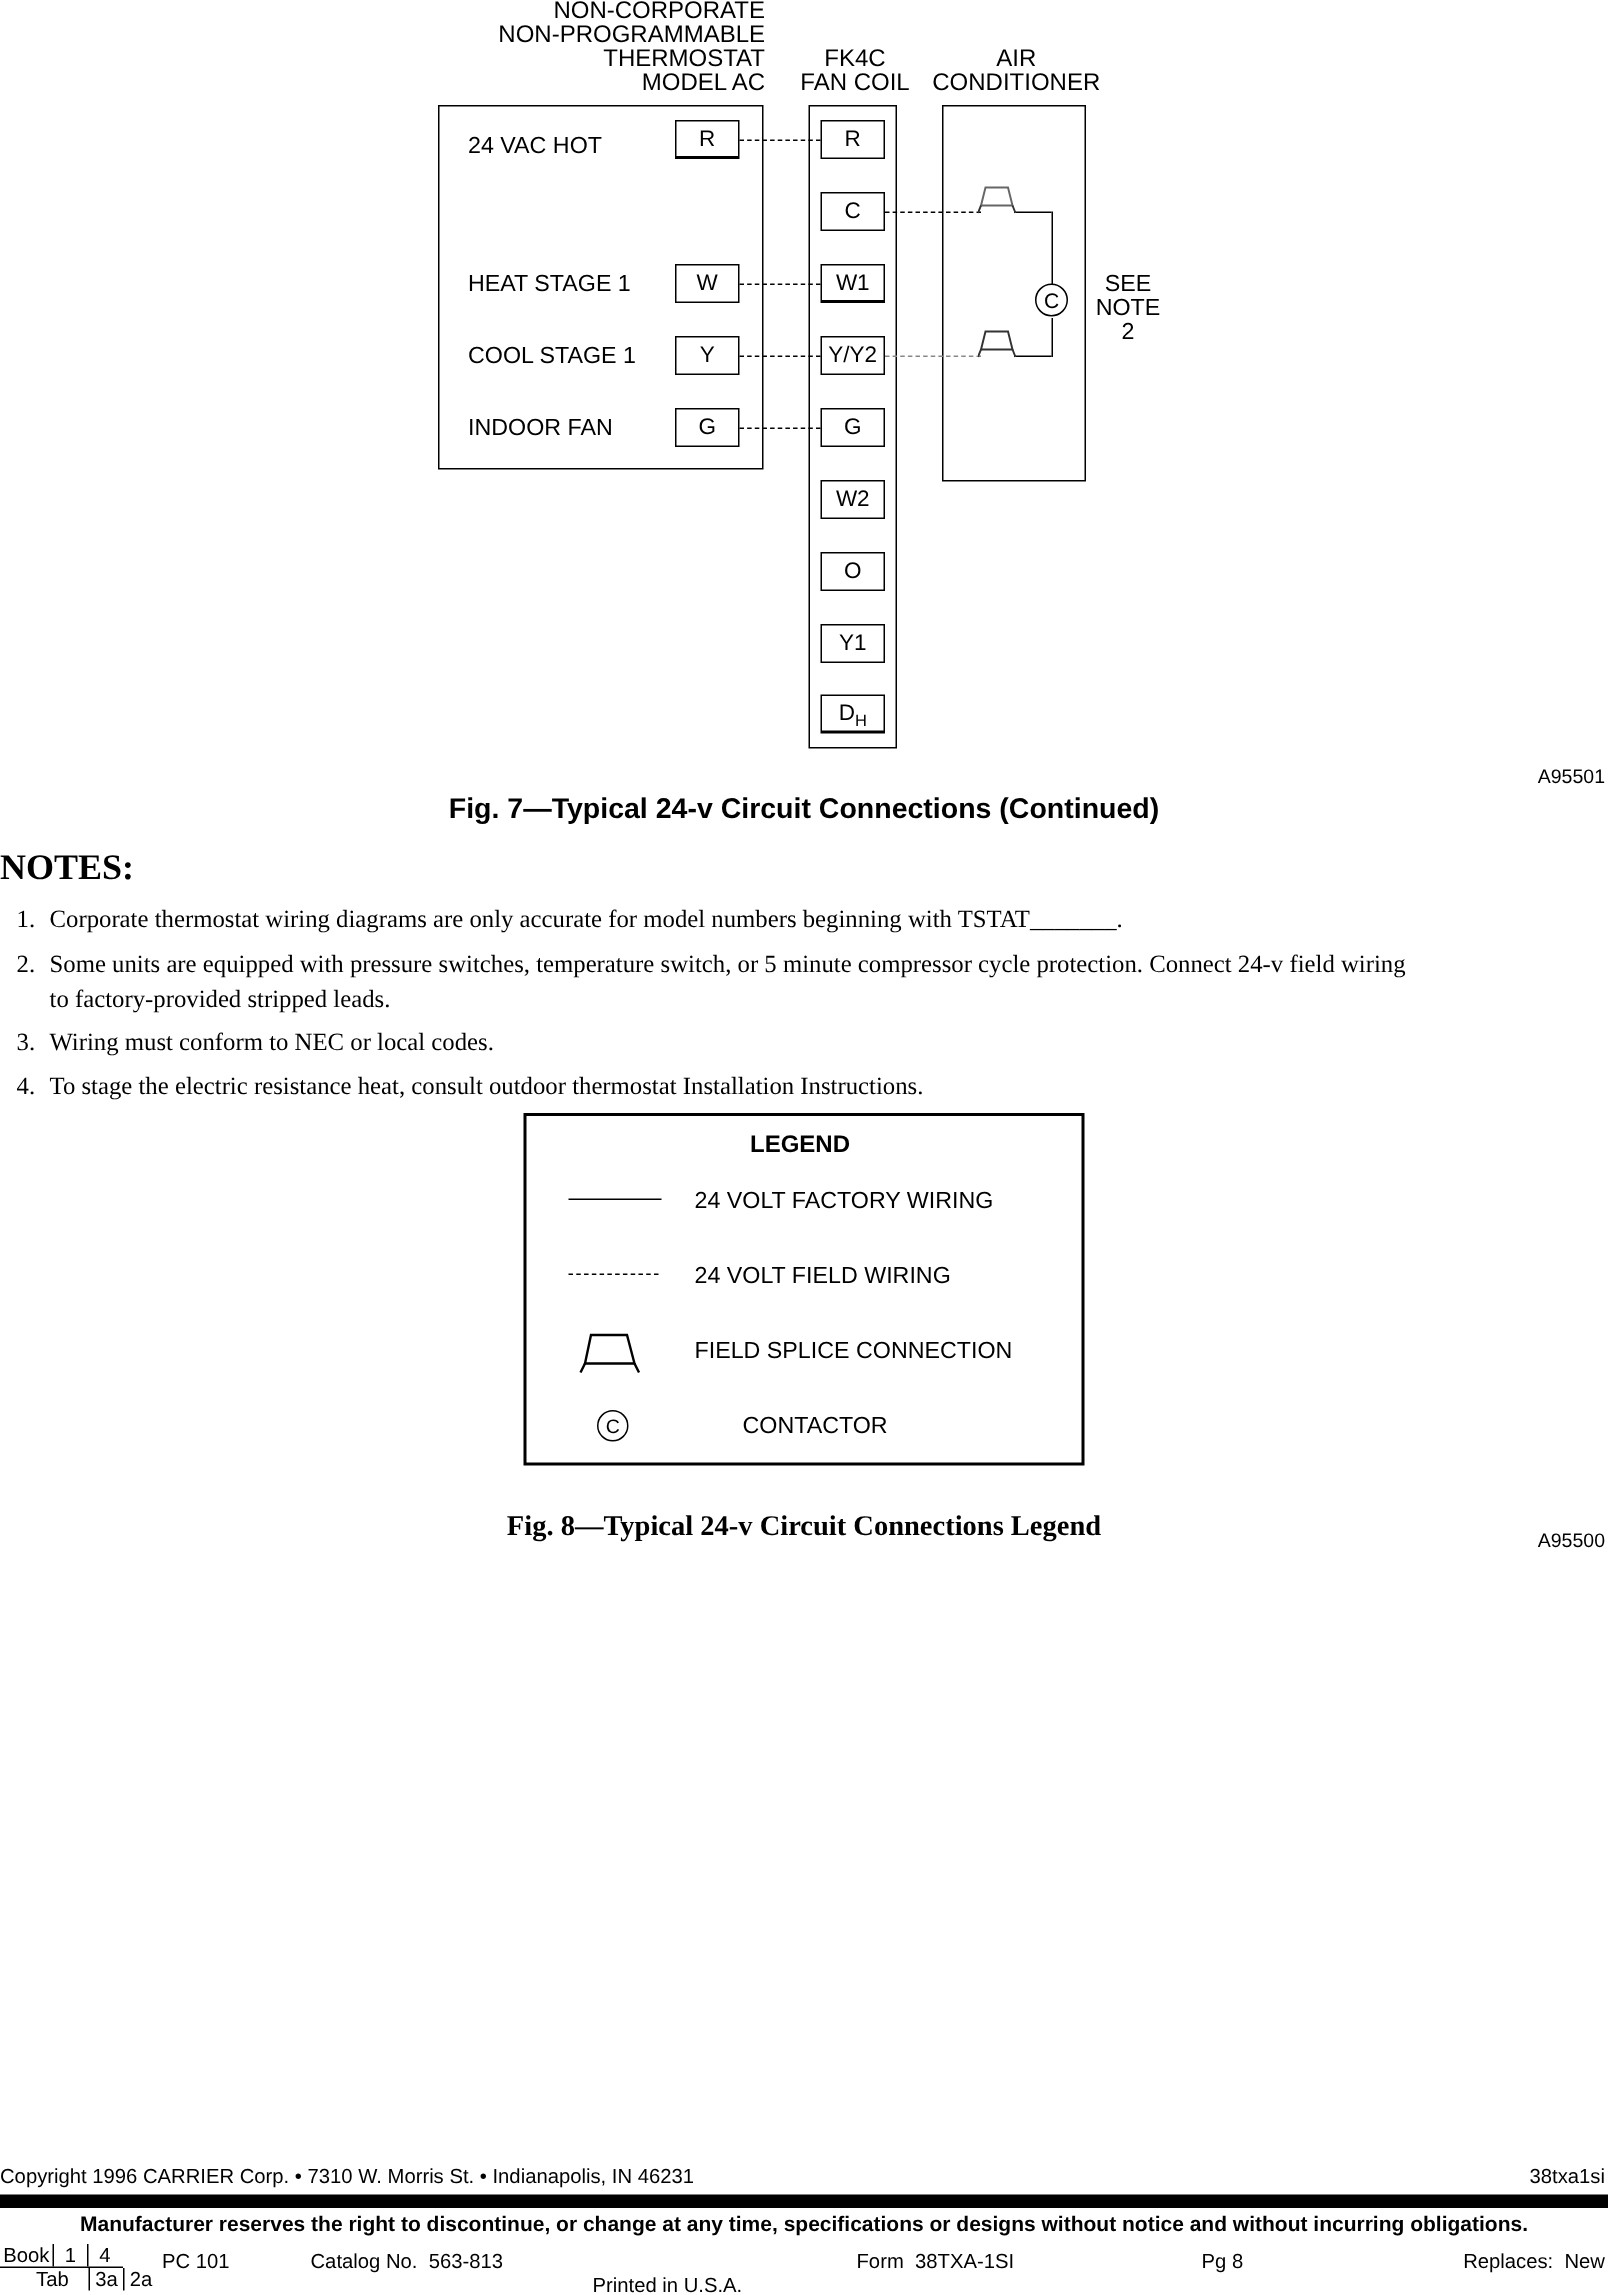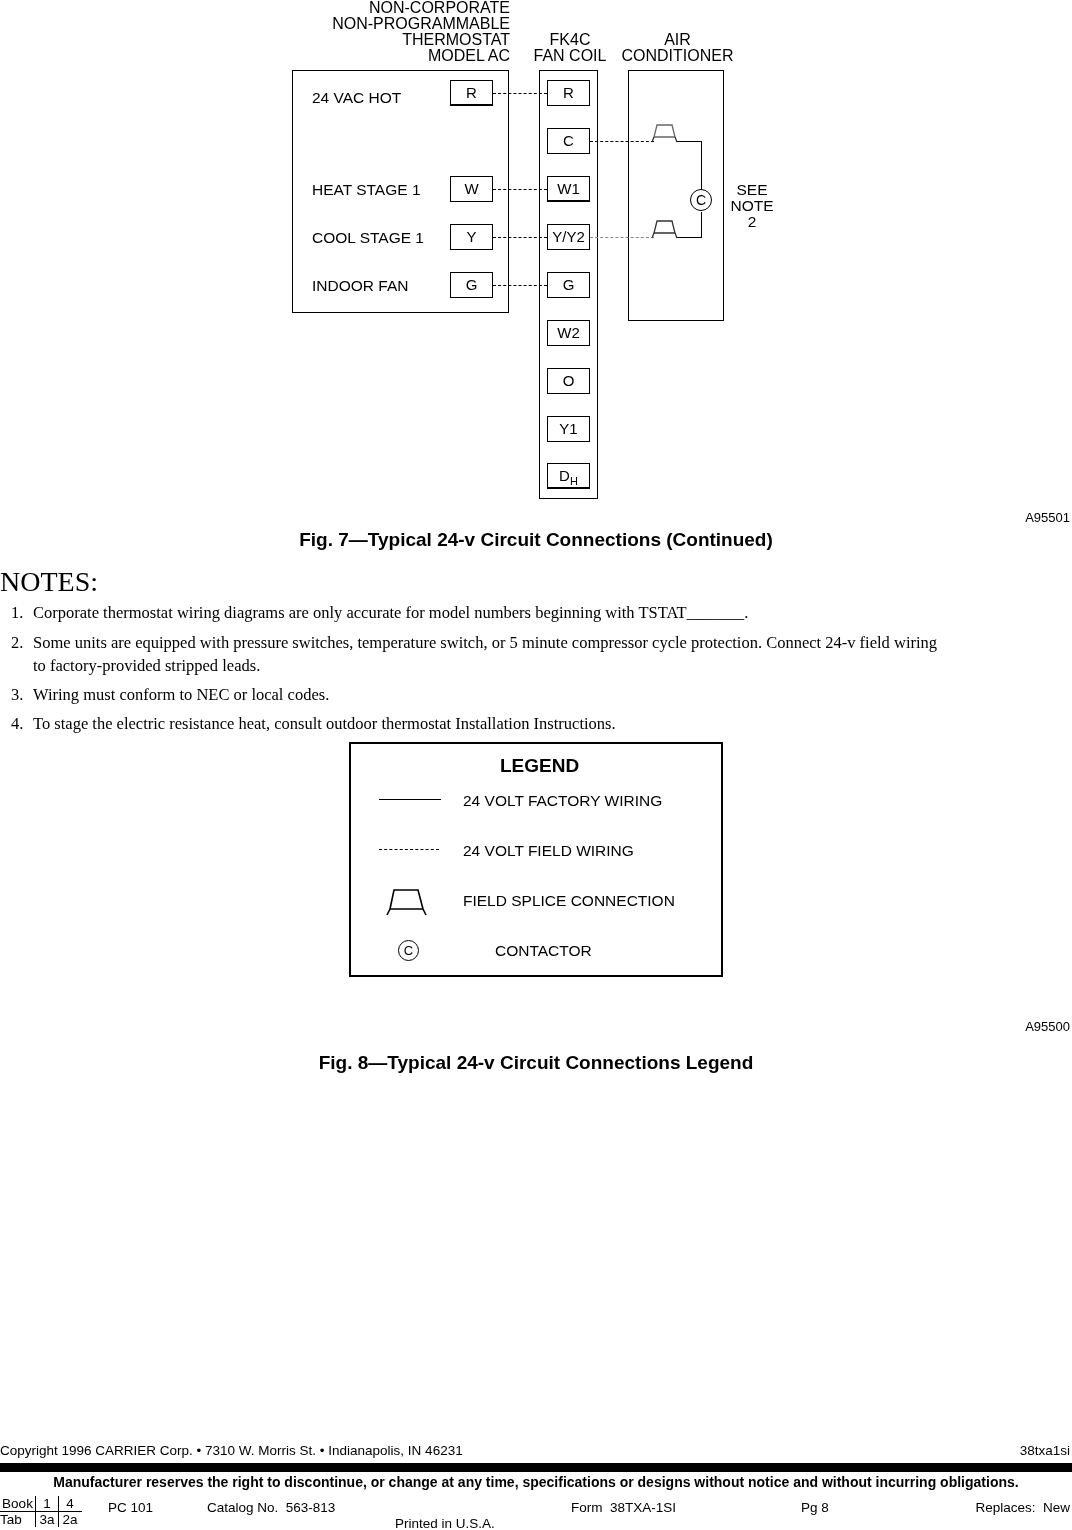--- a/index.html
+++ b/index.html
@@ -94,69 +94,69 @@
   <div class="abs sans ctr" style="left:728px; top:182px; width:48px; font-size:15.5px; line-height:16px;">
     <div>SEE</div>
     <div>NOTE</div>
     <div>2</div>
   </div>
 </div>
 
 <div class="code sans" style="top:510px;">A95501</div>
 <div class="fig-title sans" style="top:529px;">Fig. 7—Typical 24-v Circuit Connections (Continued)</div>
 
-<div class="abs serif" style="left:0px; top:566px; font-size:28px; font-weight:normal;">NOTES:</div>
+<div class="abs serif" style="left:0px; top:566px; font-size:24px; font-weight:bold;">NOTES:</div>
 
 <div class="note" style="top:601px;">
   <span class="num">1.</span><span>Corporate thermostat wiring diagrams are only accurate for model numbers beginning with TSTAT_______.</span>
 </div>
 <div class="note" style="top:631px; width:1060px;">
   <span class="num">2.</span><span>Some units are equipped with pressure switches, temperature switch, or 5 minute compressor cycle protection. Connect 24-v field wiring</span><br>
   <span class="num"></span><span>to factory-provided stripped leads.</span>
 </div>
 <div class="note" style="top:683px;">
   <span class="num">3.</span><span>Wiring must conform to NEC or local codes.</span>
 </div>
 <div class="note" style="top:712px;">
   <span class="num">4.</span><span>To stage the electric resistance heat, consult outdoor thermostat Installation Instructions.</span>
 </div>
 
 <div class="box" style="left:349px; top:742px; width:374px; height:235px; border-width:2px;"></div>
-<div class="abs sans" style="left:500px; top:755px; font-size:19px; font-weight:bold;">LEGEND</div>
+<div class="abs sans" style="left:500px; top:755px; font-size:16px; font-weight:bold;">LEGEND</div>
 
 <div class="solid-h" style="left:379px; top:799px; width:62px; border-top-width:1.6px;"></div>
 <div class="legend-item sans" style="top:792px;">24 VOLT FACTORY WIRING</div>
 
 <div class="dash" style="left:379px; top:849px; width:60px; border-top-width:1.6px;"></div>
 <div class="legend-item sans" style="top:842px;text-align:center;">24 VOLT FIELD WIRING</div>
 
 <svg class="abs" style="left:386px; top:888px;" width="42" height="30" viewBox="0 0 42 30">
   <path d="M8 2 L32 2 L37 21 L4 21 Z" fill="none" stroke="#000" stroke-width="1.6"></path>
   <path d="M4 21 L1 27 M37 21 L40 27" stroke="#000" stroke-width="1.6"></path>
 </svg>
 <div class="legend-item sans" style="top:892px;">FIELD SPLICE CONNECTION</div>
 
 <div class="abs sans ctr" style="left:398px; top:940px; width:21px; height:21px; border:1.3px solid #000; border-radius:50%; box-sizing:border-box; font-size:13px; line-height:19px;">C</div>
 <div class="legend-item sans" style="top:942px;margin-left:32px;">CONTACTOR</div>
 
 <div class="code sans" style="top:1019px;">A95500</div>
-<div class="fig-title sans" style="top:1052px;">Fig. 8—Typical 24-v Circuit Connections Legend</div>
+<div class="fig-title sans" style="top:1007px;font-family:Liberation Serif, serif;">Fig. 8—Typical 24-v Circuit Connections Legend</div>
 
 <div class="abs sans footer-small" style="left:0px; top:1443px;">Copyright 1996 CARRIER Corp. • 7310 W. Morris St. • Indianapolis, IN 46231</div>
 <div class="abs sans footer-small" style="right:2px; top:1443px;">38txa1si</div>
 <div class="abs" style="left:0; top:1463px; width:1072px; height:9px; background:#000;"></div>
 <div class="abs sans ctr" style="left:0; top:1474px; width:1072px; font-size:14px; font-weight:bold;">Manufacturer reserves the right to discontinue, or change at any time, specifications or designs without notice and without incurring obligations.</div>
 
 <div class="abs sans" style="left:0; top:1496px; font-size:13.5px; line-height:15px;">
   <div style="display:flex; border-bottom:1px solid #000; width:82px;">
     <span style="width:35px;text-align:center;">Book</span>
     <span style="width:22px; border-left:1px solid #000; text-align:center;">1</span>
     <span style="width:22px; border-left:1px solid #000; text-align:center;">4</span>
   </div>
-  <div style="display:flex; width:82px;">
+  <div style="display:flex; width:82px;padding-left:24px;">
     <span style="width:35px;">Tab</span>
     <span style="width:22px; border-left:1px solid #000; text-align:center;">3a</span>
     <span style="width:22px; border-left:1px solid #000; text-align:center;">2a</span>
   </div>
 </div>
 
 <div class="abs sans footer-small" style="left:108px; top:1500px;">PC 101</div>
 <div class="abs sans footer-small" style="left:207px; top:1500px; white-space:pre;">Catalog No.  563-813</div>
 <div class="abs sans footer-small" style="left:395px; top:1500px;margin-top:16px;">Printed in U.S.A.</div>
 <div class="abs sans footer-small" style="left:571px; top:1500px; white-space:pre;">Form  38TXA-1SI</div>

